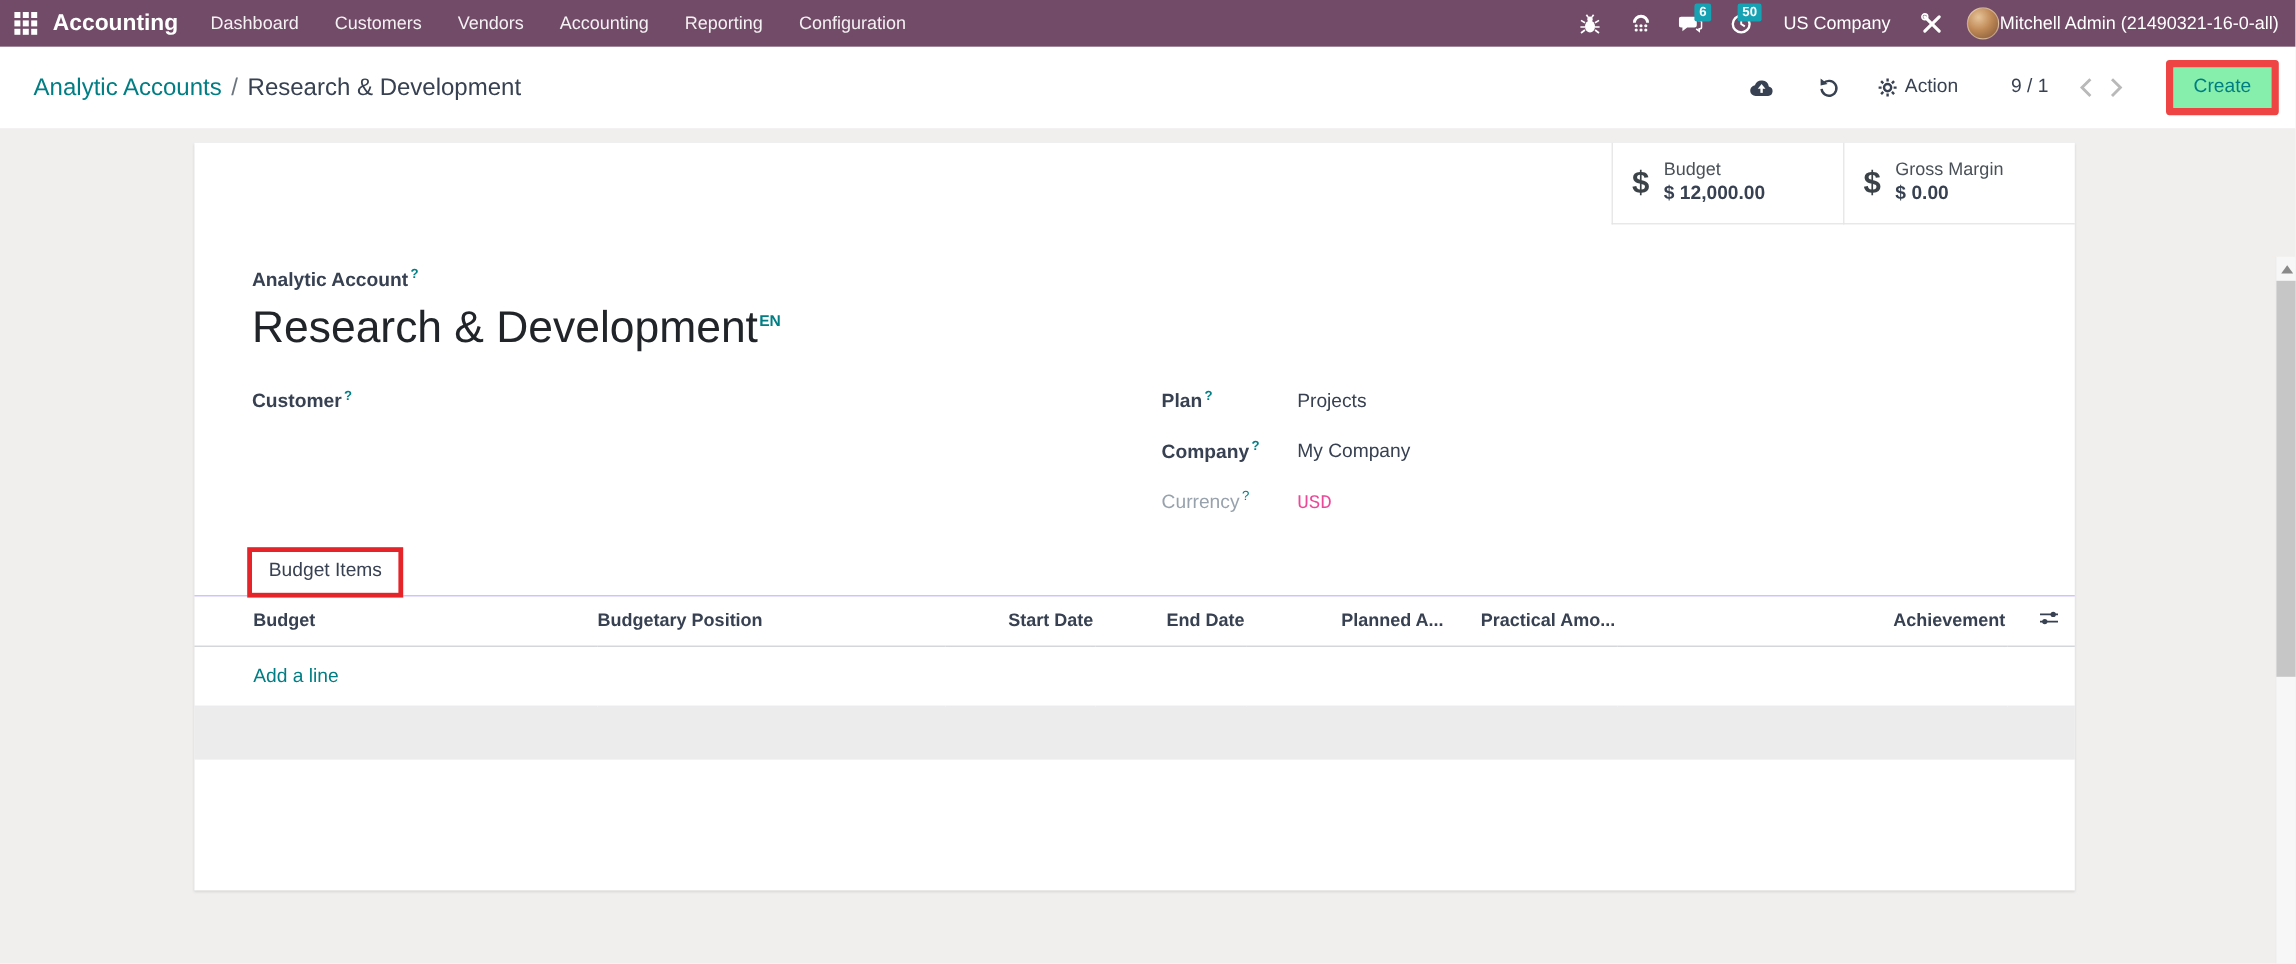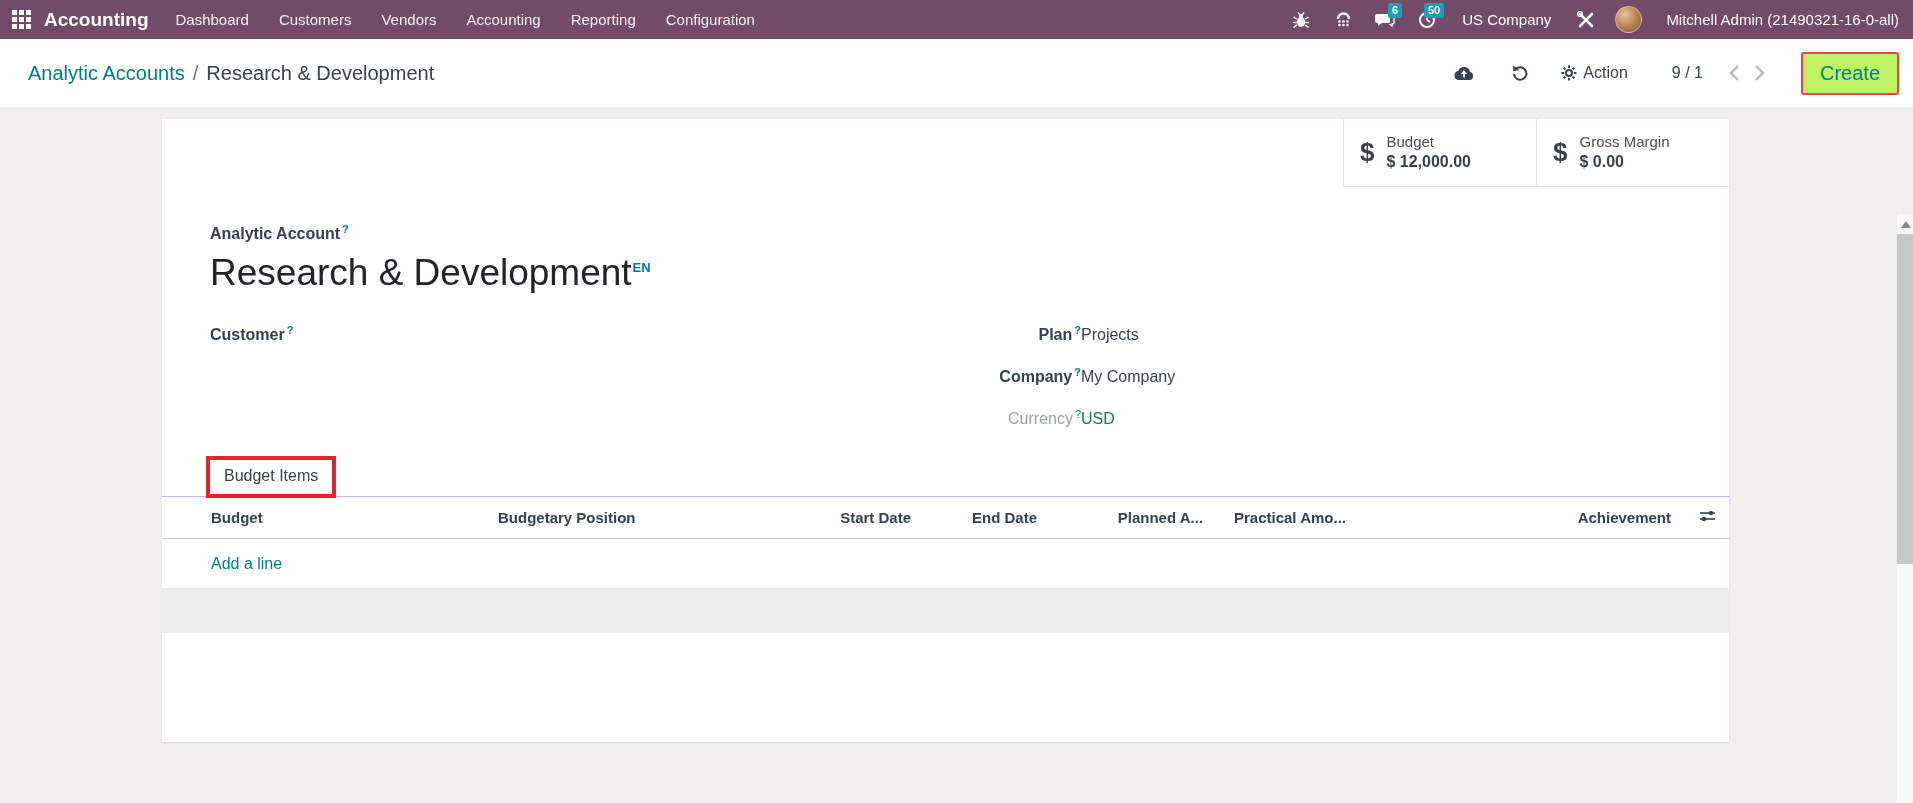--- a/index.html
+++ b/index.html
@@ -13,62 +13,62 @@
   .grid-icon { display:grid; grid-template-columns:repeat(3,5px); grid-template-rows:repeat(3,5px); gap:2px; }
   .grid-icon i { background:#fff; }
   .brand { font-size:19px; font-weight:700; padding:0 12px 0 2px; display:flex; align-items:center; }
   .menu-item { font-size:15px; color:rgba(255,255,255,.92); padding:0 15px; display:flex; align-items:center; cursor:pointer; }
   .nav-right { display:flex; align-items:center; gap:8px; padding-right:10px; }
   .nav-ico { position:relative; width:34px; height:39px; display:flex; align-items:center; justify-content:center; cursor:pointer; }
   .nav-ico svg { display:block; }
   .badge { position:absolute; top:3px; right:0px; background:#16a2b3; color:#fff; font-size:11px; line-height:1; padding:2px 4px; border-radius:2px; font-weight:700; }
   .nav-company { font-size:15px; padding:0 10px; display:flex; align-items:center; cursor:pointer; }
   .avatar { width:27px; height:27px; border-radius:50%; background:radial-gradient(circle at 35% 30%, #e6c49a 0%, #c08a57 45%, #7c5233 100%); border:1px solid rgba(255,255,255,.4); }
-  .nav-user { font-size:15px; display:flex; align-items:center; gap:24px; padding:0 4px; cursor:pointer; }
+  .nav-user { font-size:15px; display:flex; align-items:center; gap:0; padding:0 4px; cursor:pointer; }
 
   
   .control-panel { height:68px; background:#fff; display:flex; align-items:center; justify-content:space-between; padding:0 14px 0 28px; }
   .breadcrumb { font-size:20px; display:flex; align-items:center; gap:8px; }
   .bc-link { color:#017e84; cursor:pointer; }
   .bc-sep { color:#6c757d; }
   .bc-current { color:#374151; }
   .cp-right { display:flex; align-items:center; gap:26px; }
   .cp-icon-btn { width:30px; height:30px; display:flex; align-items:center; justify-content:center; cursor:pointer; }
   .action-btn { display:flex; align-items:center; gap:6px; font-size:16px; color:#374151; cursor:pointer; }
   .pager { font-size:16px; color:#374151; margin-left:18px; }
   .pager-arrows { display:flex; gap:14px; margin-right:10px; }
   .pager-arrow { cursor:pointer; display:flex; align-items:center; }
-  .create-btn { font-size:20px; color:#017e84; background:#bef264; border:2px solid #ef4444; border-radius:3px; padding:8px 17px; cursor:pointer; }
+  .create-btn { font-size:16px; color:#017e84; background:#86efac; border:6px solid #ef4444; border-radius:3px; padding:8px 17px; cursor:pointer; }
 
   
   .content { position:relative; height:696px; background:#f0efee; }
   .sheet-col { position:absolute; left:162px; top:12px; width:1567px; }
   .sheet { background:#fff; box-shadow:0 1px 2px rgba(0,0,0,.1); height:623px; }
 
   .statbar { display:flex; justify-content:flex-end; height:68px; }
   .stat-btn { width:193px; display:flex; align-items:center; gap:12px; padding-left:16px; border-left:1px solid #e3e3e3; border-bottom:1px solid #e3e3e3; cursor:pointer; }
   .stat-dollar { font-size:26px; font-weight:700; color:#3b4248; }
   .stat-texts { display:flex; flex-direction:column; line-height:1.25; }
   .stat-label { font-size:15px; color:#495057; }
   .stat-value { font-size:16px; font-weight:700; color:#374151; }
 
   .sheet-body { padding:36px 48px 0 48px; }
   .field-label { font-size:16px; font-weight:700; color:#374151; }
   .help-sup { color:#017e84; font-size:11px; vertical-align:super; margin-left:2px; }
   .oe-title { font-size:37px; font-weight:400; color:#212529; margin-top:8px; line-height:1.2; }
   .lang-sup { color:#017e84; font-size:13px; font-weight:700; vertical-align:super; margin-left:1px; }
 
-  .field-groups { display:flex; margin-top:28px;text-align:right; }
+  .field-groups { display:flex; margin-top:28px; }
   .group-left { width:758px; display:flex; flex-direction:column; gap:23px; }
   .group-right { display:flex; flex-direction:column; gap:20px; }
   .field-row { display:flex; align-items:baseline; min-height:22px; }
   .group-right .field-row .field-label { width:113px; }
   .field-value { font-size:16px; color:#374151; }
   .muted-label { color:#98a2ad; font-weight:400; }
-  .teal-value { color:#15803d; cursor:pointer; }
+  .teal-value { color:#ec4899; cursor:pointer;font-family:Liberation Mono, monospace; }
 
   .tabbar { margin-top:26px; border-bottom:1px solid #c4b5fd; padding-left:44px; display:flex; }
   .tab-redbox { border:4px solid #e5242a; margin-bottom:-2px; background:#fff; }
   .tab { font-size:16px; color:#374151; padding:7px 14px 9px 14px; cursor:pointer; white-space:nowrap; }
 
   table.o-list { width:100%; border-collapse:collapse; table-layout:fixed; font-size:15px; color:#374151; }
   table.o-list th { font-weight:700; height:42px; border-bottom:1px solid #c9cdd1; }
   table.o-list td { height:50px; border-bottom:1px solid #e6e8ea; }
   .cell-l { text-align:left; }
   .cell-r { text-align:right; padding-right:2px; }

